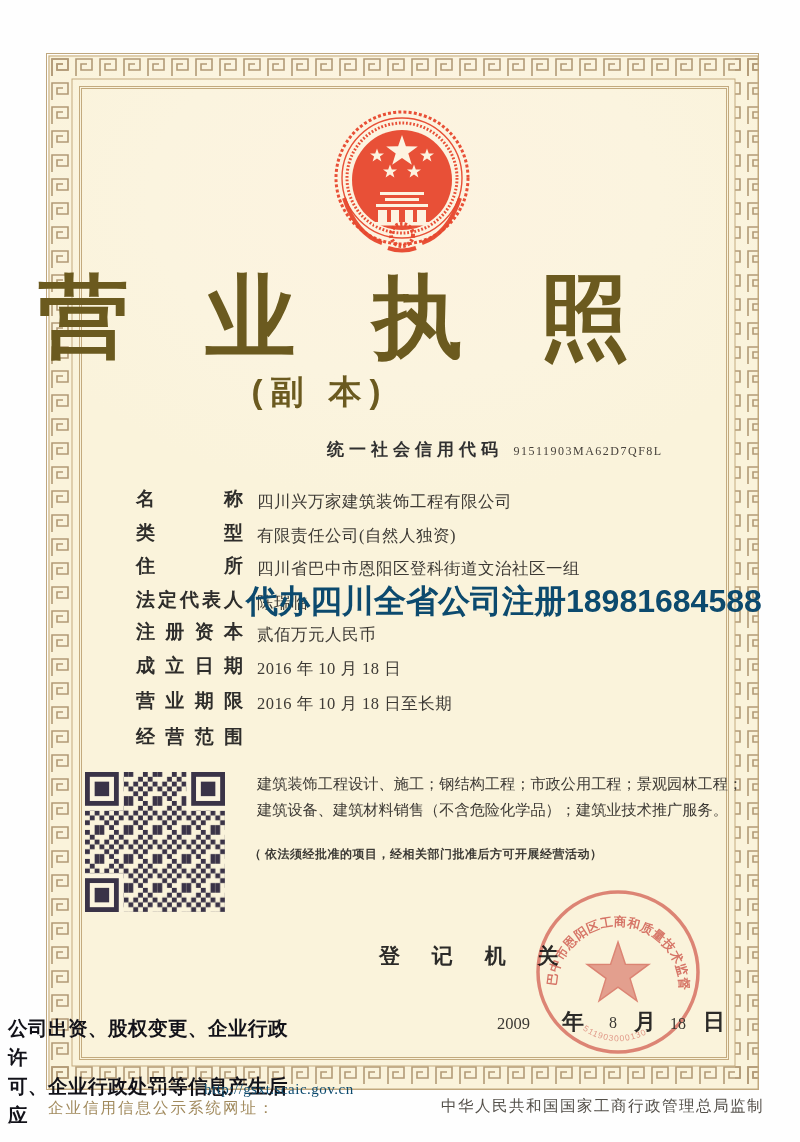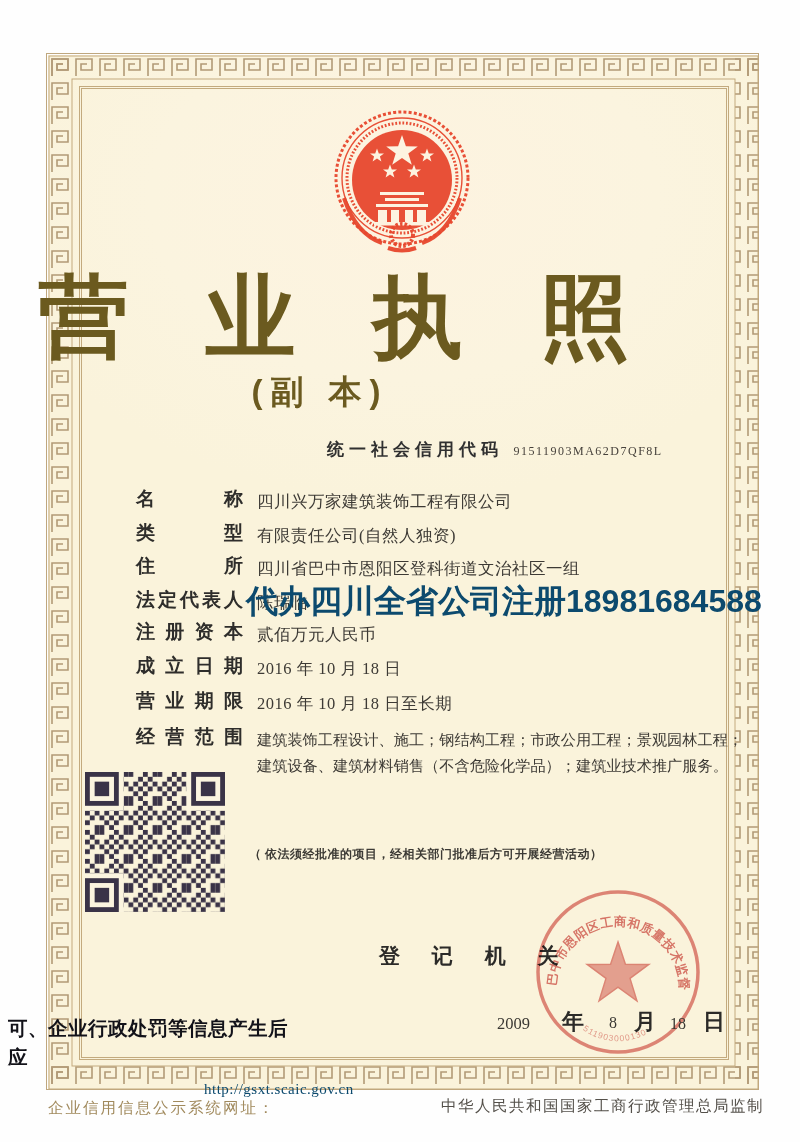--- a/index.html
+++ b/index.html
@@ -43,21 +43,21 @@
     position:absolute;left:0;top:0;width:107px;display:inline-block;
     font-size:19px;font-weight:800;color:#2e2d2b;
     text-align:justify;text-align-last:justify;-moz-text-align-last:justify;
     line-height:1.2;
   }
   .fvalue{
     position:absolute;left:121px;top:1px;width:500px;
     font-size:16.5px;color:#3d3a35;letter-spacing:0.5px;line-height:26px;
     font-family:"Liberation Serif","DejaVu Serif",serif;
   }
-  .fvalue.scope{font-size:15.2px;letter-spacing:0;}
+  .fvalue.scope{font-size:15.2px;letter-spacing:0;margin-top:44px;}
   .ad-overlay{
     position:absolute;left:246px;top:582px;
     font-size:32px;font-weight:700;color:#0c4a6e;white-space:nowrap;
     letter-spacing:0px;line-height:1.2;
   }
   .qr{position:absolute;left:85px;top:772px;width:140px;height:140px;}
   .approval-note{
     position:absolute;left:249px;top:846px;width:480px;
     font-size:12px;font-weight:600;color:#3c3a35;letter-spacing:0.5px;
     font-family:"Liberation Serif","DejaVu Serif",serif;
@@ -246,19 +246,20 @@
 </svg>
 
 <span class="date-part d-num" style="left:497px;top:1014px;font-size:16.5px">2009</span>
 <span class="date-part d-unit" style="left:562px;top:1007px">年</span>
 <span class="date-part d-num" style="left:609px;top:1014px;font-size:16px">8</span>
 <span class="date-part d-unit" style="left:634px;top:1007px">月</span>
 <span class="date-part d-num" style="left:670px;top:1015px;font-size:16px">18</span>
 <span class="date-part d-unit" style="left:703px;top:1007px">日</span>
 
 <div class="annual-note">
+  <div>公司出资、股权变更、企业行政许</div>
   <div>可、企业行政处罚等信息产生后应</div>
 
 </div>
 
 <div class="site-label">企业信用信息公示系统网址：</div>
 <div class="site-url">http://gsxt.scaic.gov.cn</div>
 <div class="issuer">中华人民共和国国家工商行政管理总局监制</div>
 
 </body></html>

